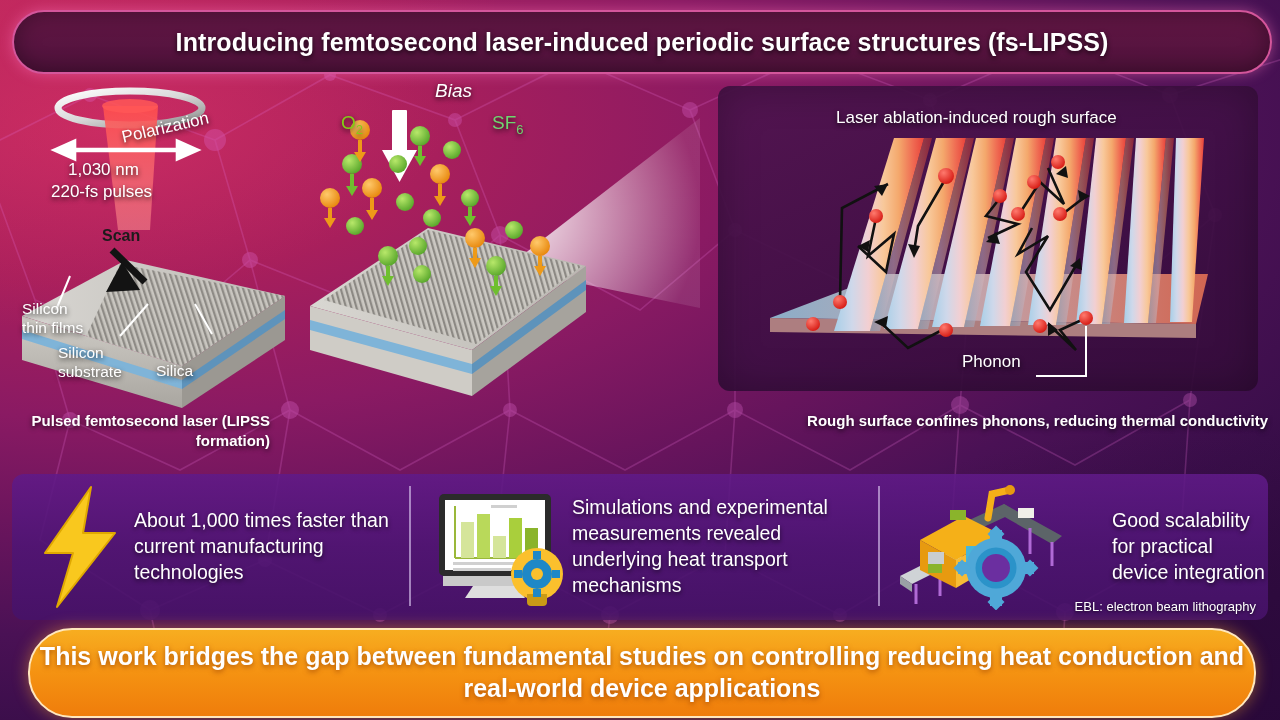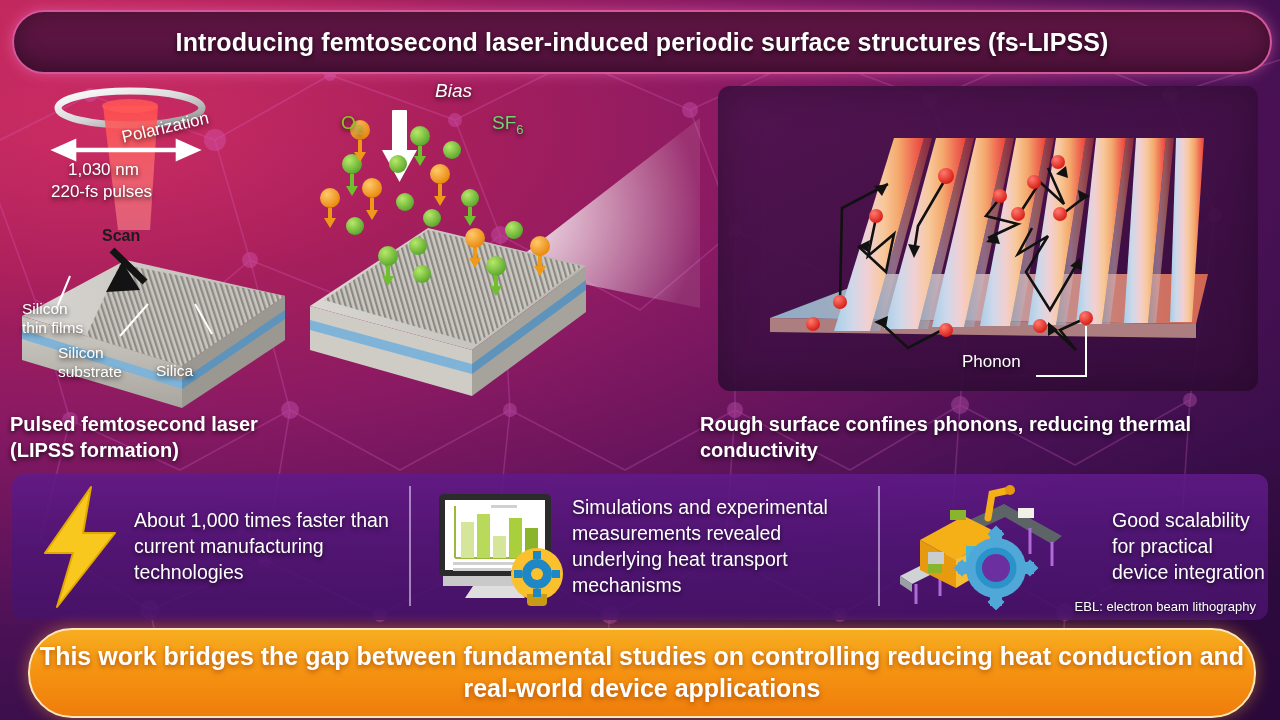--- a/index.html
+++ b/index.html
@@ -47,21 +47,21 @@
   .panel-c{
     position:absolute;left:718px;top:8px;width:540px;height:305px;
     border-radius:12px;
     background:linear-gradient(160deg, rgba(78,20,79,.92) 0%, rgba(62,15,68,.92) 55%, rgba(52,12,58,.92) 100%);
     box-shadow:inset 0 0 40px rgba(0,0,0,.28);
     overflow:hidden;
   }
 
   
   .captions{position:absolute;left:0;top:408px;width:1280px;height:62px;}
-  .cap{position:absolute;color:#fff;font-size:20px;font-weight:bold;text-align:left;line-height:1.32;
+  .cap{position:absolute;color:#fff;font-size:15px;font-weight:bold;text-align:right;line-height:1.32;
        text-shadow:0 2px 5px rgba(0,0,0,.75);}
   .cap-a{left:10px;top:3px;width:260px;}
   .cap-b{left:300px;top:3px;width:312px;}
   .cap-c{left:700px;top:3px;width:568px;}
 
   
   .features{
     position:absolute;left:12px;top:474px;width:1256px;height:146px;
     border-radius:12px;
     background:linear-gradient(180deg, rgba(96,26,136,.88) 0%, rgba(79,21,116,.9) 50%, rgba(70,18,104,.9) 100%);
@@ -451,20 +451,21 @@
           <circle cx="368" cy="232" r="7"></circle>
           <circle cx="322" cy="240" r="7"></circle>
           <circle cx="95" cy="238" r="7"></circle>
         </g>
 
         <g stroke="#ffffff" stroke-width="2" fill="none">
           <path d="M318,290 L368,290 L368,240"></path>
         </g>
       </svg>
 
+      <div class="lbl" style="left:118px;top:22px;font-size:17px;">Laser ablation-induced rough surface</div>
       <div class="lbl" style="left:244px;top:266px;font-size:17px;">Phonon</div>
     </div>
   </div>
 
   <div class="captions">
     <div class="cap cap-a">Pulsed femtosecond laser (LIPSS formation)</div>
     <div class="cap cap-c">Rough surface confines phonons, reducing thermal conductivity</div>
   </div>
 
   <div class="features">

